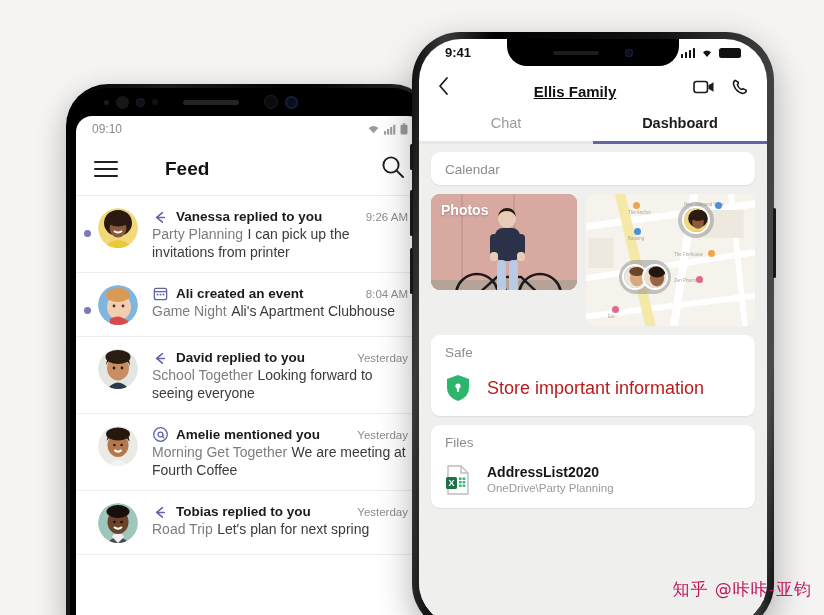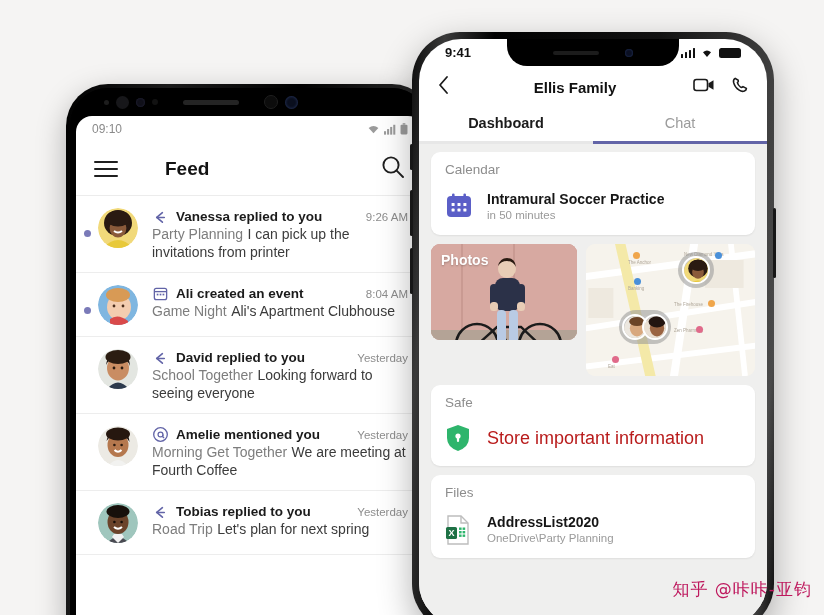--- a/index.html
+++ b/index.html
@@ -109,21 +109,21 @@
   .ios-status {
     height: 27px; display: flex; align-items: center; justify-content: space-between;
     padding: 0 26px; font-size: 13px; font-weight: bold; color: #111;
   }
   .ios-status-right { display: flex; align-items: center; gap: 5px; }
   .bars { display: flex; align-items: flex-end; gap: 1.5px; height: 10px; }
   .bars i { width: 2.5px; background: #111; border-radius: .5px; }
   .battery { width: 22px; height: 10px; border-radius: 2.5px; background: #111; }
 
   .ios-navbar {
-    height: 42px; display: flex; align-items: center; padding: 0 18px;
+    height: 42px; display: flex; align-items: flex-end; padding: 8px 18px; text-decoration: underline;
   }
   .back-chevron { width: 20px; color: #1b1b1b; }
   .ios-title { flex: 1 1 auto; text-align: center; font-size: 15px; font-weight: bold; color: #111; }
   .nav-actions { display: flex; align-items: center; gap: 16px; }
 
   .ios-tabs { display: flex; height: 36px; position: relative; }
   .ios-tab { flex: 1 1 50%; text-align: center; font-size: 14.5px; color: #9b9b9b; line-height: 30px; }
   .ios-tab.active { color: #1b1b1b; font-weight: bold; }
   .tab-track { position: absolute; left: 0; right: 0; bottom: 0; height: 3px; background: #e7e7e7; }
   .tab-ind { position: absolute; right: 0; bottom: 0; width: 50%; height: 3px; background: #6264a7; }
@@ -401,50 +401,29 @@
           <span>
             <svg width="18" height="18" viewBox="0 0 18 18">
               <path d="M4.2 2.4 Q2 3.6 2.6 6.4 Q3.8 11.4 8.2 14.2 Q11 16 13.4 15 Q15.4 14 15.4 12.4 L12 10.6 Q10.6 12 9.4 11 Q7 9 6.4 6.6 Q7.8 5.6 7.2 4.2 Z" fill="none" stroke="#1b1b1b" stroke-width="1.6" stroke-linejoin="round"></path>
             </svg>
           </span>
         </span>
       </div>
 
       <div class="ios-tabs">
         <span class="tab-track"></span>
+        <span class="ios-tab">Chat</span>
         <span class="ios-tab active">Dashboard</span>
-        <span class="ios-tab">Chat</span>
         <span class="tab-ind"></span>
       </div>
 
       <div class="dashboard">
 
         <div class="card">
           <div class="card-head">Calendar</div>
-          <div class="card-row">
-            <span class="ico">
-              <svg width="28" height="28" viewBox="0 0 28 28">
-                <rect x="2" y="4" width="24" height="21" rx="4" fill="#5b5fc7"></rect>
-                <rect x="7" y="1.5" width="2.6" height="5" rx="1.3" fill="#5b5fc7"></rect>
-                <rect x="18.4" y="1.5" width="2.6" height="5" rx="1.3" fill="#5b5fc7"></rect>
-                <g fill="#fff">
-                  <rect x="6.6" y="11" width="3" height="3" rx="0.6"></rect>
-                  <rect x="12.5" y="11" width="3" height="3" rx="0.6"></rect>
-                  <rect x="18.4" y="11" width="3" height="3" rx="0.6"></rect>
-                  <rect x="6.6" y="16.6" width="3" height="3" rx="0.6"></rect>
-                  <rect x="12.5" y="16.6" width="3" height="3" rx="0.6"></rect>
-                  <rect x="18.4" y="16.6" width="3" height="3" rx="0.6"></rect>
-                </g>
-              </svg>
-            </span>
-            <span>
-              <span class="card-title" style="display:block">Intramural Soccer Practice</span>
-              <span class="card-sub" style="display:block">in 50 minutes</span>
-            </span>
-          </div>
         </div>
 
         <div class="media-row">
 
           <div class="photos-card">
             <span class="photos-label">Photos</span>
             <svg width="146" height="132" viewBox="0 0 146 132" style="position:absolute;left:0;top:0">
               <rect x="0" y="0" width="146" height="132" fill="#cfa098"></rect>
               <rect x="0" y="0" width="146" height="86" fill="#d7a9a1"></rect>
               <rect x="30" y="0" width="2" height="86" fill="#c99a92"></rect>

